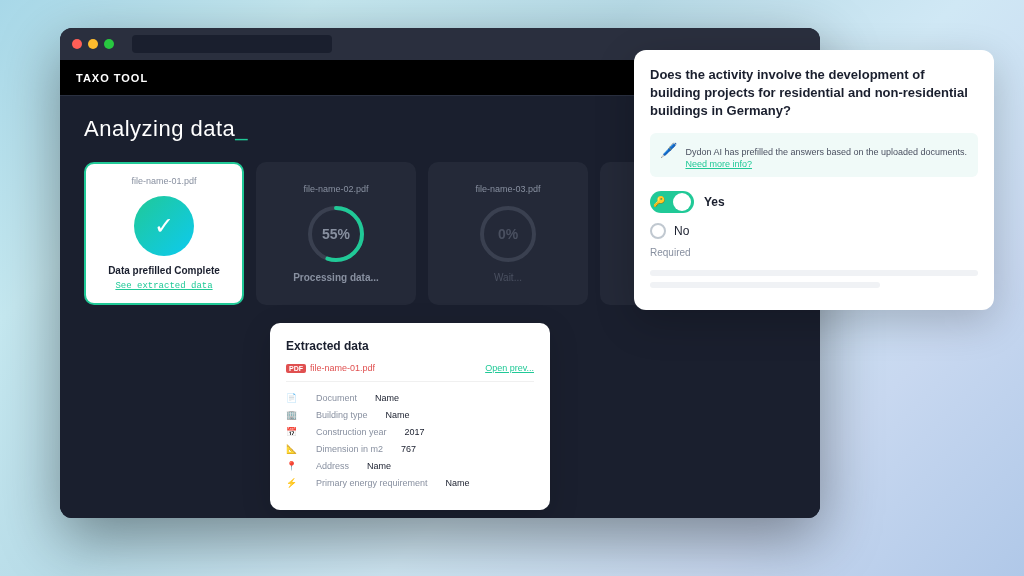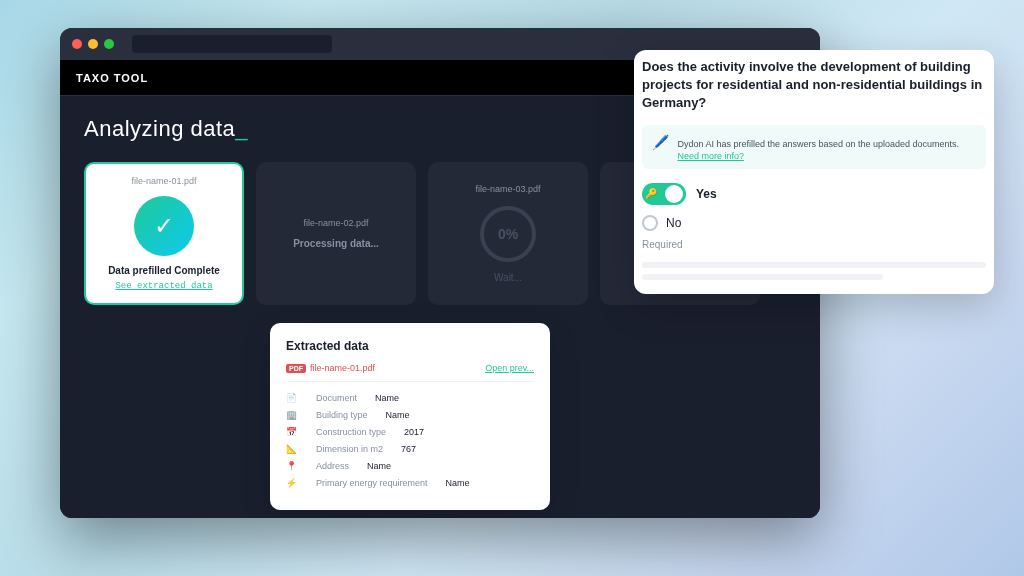--- a/index.html
+++ b/index.html
@@ -323,21 +323,21 @@
 
     
     .question-modal {
       position: absolute;
       right: 30px;
       top: 50px;
       width: 360px;
       background: #ffffff;
       border-radius: 12px;
       box-shadow: 0 12px 40px rgba(0,0,0,0.2);
-      padding: 8px;
+      padding: 16px;
       z-index: 10;
     }
 
     .question-title {
       font-size: 13px;
       font-weight: 700;
       color: #1a1f2e;
       line-height: 1.4;
       margin-bottom: 12px;
     }
@@ -494,20 +494,27 @@
         <span class="file-card-name">file-name-01.pdf</span>
         <div class="check-circle">
           <span class="check-icon">✓</span>
         </div>
         <span class="card-status-text">Data prefilled Complete</span>
         <a class="card-link">See extracted data</a>
       </div>
 
       <div class="file-card">
         <span class="file-card-name">file-name-02.pdf</span>
+        <div class="circle-container">
+          <svg class="circle-svg" viewBox="0 0 60 60">
+            <circle class="circle-bg" cx="30" cy="30" r="26"></circle>
+            <circle class="circle-progress" cx="30" cy="30" r="26" stroke="#20c997" stroke-dasharray="163.4" stroke-dashoffset="73.5"></circle>
+          </svg>
+          <span class="circle-text">55%</span>
+        </div>
         <span class="card-processing-text">Processing data...</span>
       </div>
 
       <div class="file-card">
         <span class="file-card-name">file-name-03.pdf</span>
         <div class="circle-container">
           <svg class="circle-svg" viewBox="0 0 60 60">
             <circle class="circle-bg" cx="30" cy="30" r="26"></circle>
           </svg>
           <span class="circle-text" style="color:#4a5060;">0%</span>
@@ -544,21 +551,21 @@
       <span class="data-label">Document</span>
       <span class="data-value">Name</span>
     </div>
     <div class="data-row">
       <span class="data-icon icon-building"></span>
       <span class="data-label">Building type</span>
       <span class="data-value">Name</span>
     </div>
     <div class="data-row">
       <span class="data-icon icon-calendar"></span>
-      <span class="data-label">Construction type</span>
+      <span class="data-label">Construction year</span>
       <span class="data-value">2017</span>
     </div>
     <div class="data-row">
       <span class="data-icon icon-dimension"></span>
       <span class="data-label">Dimension in m2</span>
       <span class="data-value">767</span>
     </div>
     <div class="data-row">
       <span class="data-icon icon-location"></span>
       <span class="data-label">Address</span>

